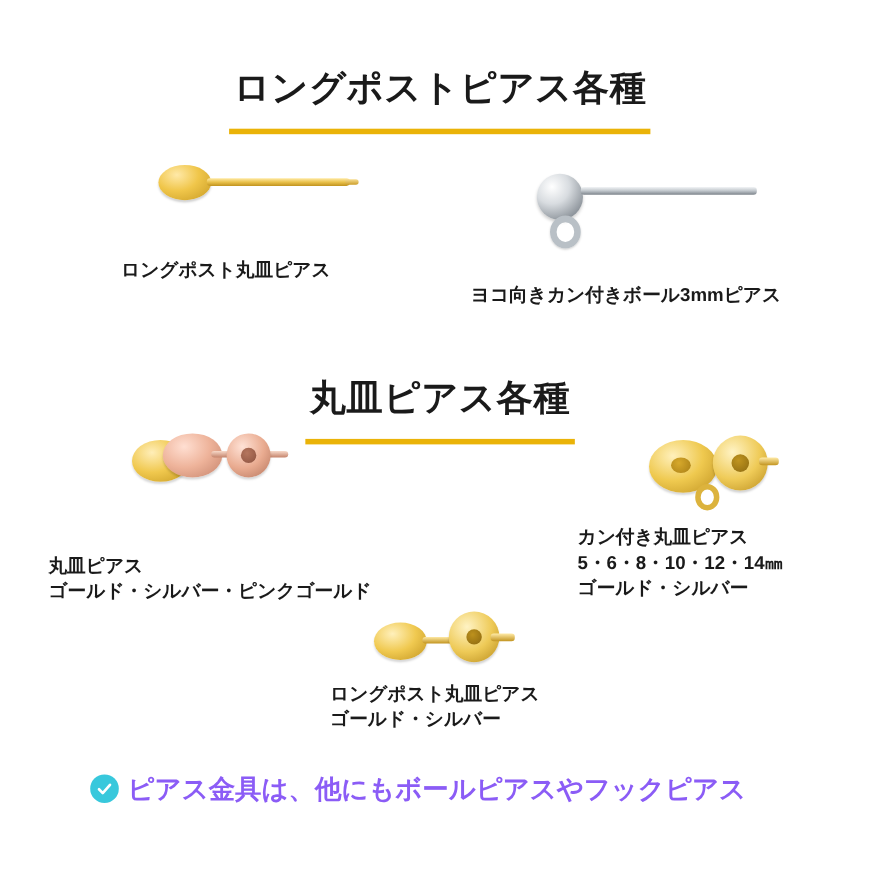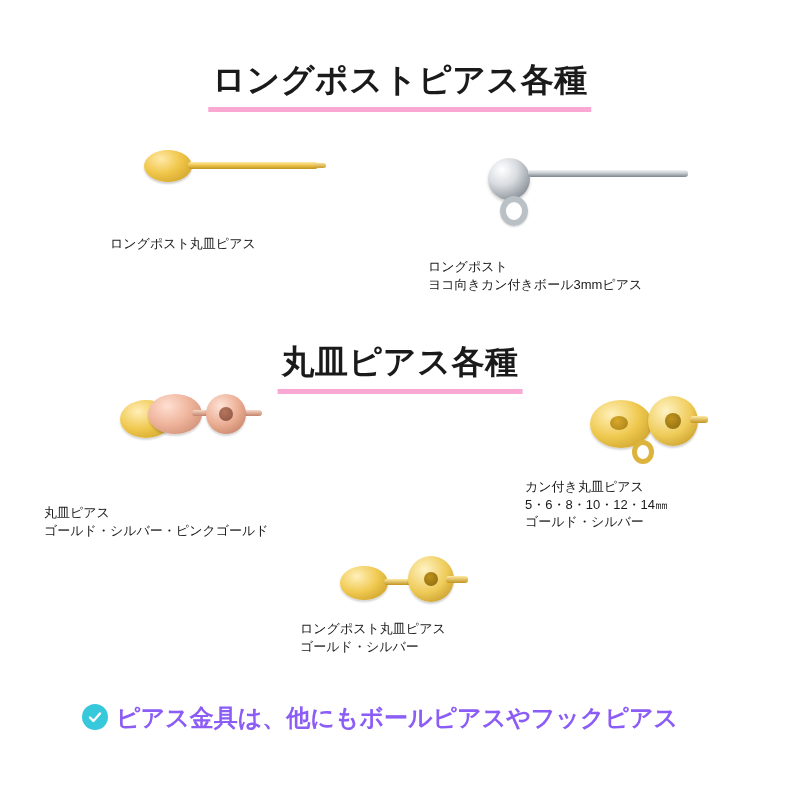--- a/index.html
+++ b/index.html
@@ -24,43 +24,43 @@
   
   .section-heading {
     position: absolute;
     font-weight: bold;
     letter-spacing: 0.5px;
     white-space: nowrap;
     color: #1a1a1a;
   }
   .section-heading .underline-box {
     display: inline-block;
-    border-bottom: 5px solid #f9a8d4;
-    padding: 0 4px 4px 4px;
+    border-bottom: 5px solid #eab308;
+    padding: 0 4px 14px 4px;
   }
   #heading-long-post {
     left: 50%;
     transform: translateX(-50%);
     top: 58px;
     font-size: 33px;
   }
   #heading-round-plate {
     left: 50%;
     transform: translateX(-50%);
     top: 340px;
     font-size: 33px;
   }
 
   
   .caption {
     position: absolute;
     text-align: center;
-    font-size: 13px;
+    font-size: 17px;
     line-height: 1.35;
-    font-weight: normal;
+    font-weight: bold;
     color: #1a1a1a;
     white-space: nowrap;
   }
   .caption .line {
     display: block;
   }
 
   #cap-long-post-plate { left: 110px; top: 235px; text-align: left; }
   #cap-long-post-ball  { left: 428px; top: 258px; text-align: left; }
   #cap-round-plate     { left: 44px;  top: 460px; text-align: left; margin-top: 44px; }
@@ -307,21 +307,20 @@
     <span class="line">ロングポスト丸皿ピアス</span>
   </div>
 
   <div class="product" id="prod-longpost-ball">
     <div class="ball"></div>
     <div class="post"></div>
     <div class="kan"></div>
   </div>
 
   <div class="caption" id="cap-long-post-ball">
-    <span class="line">ロングポスト</span>
     <span class="line">ヨコ向きカン付きボール3mmピアス</span>
   </div>
 
   <div class="section-heading" id="heading-round-plate">
     <span class="underline-box">丸皿ピアス各種</span>
   </div>
 
   <div class="product" id="prod-round-plate">
     <div class="plate-gold"></div>
     <div class="plate-pink"></div>

